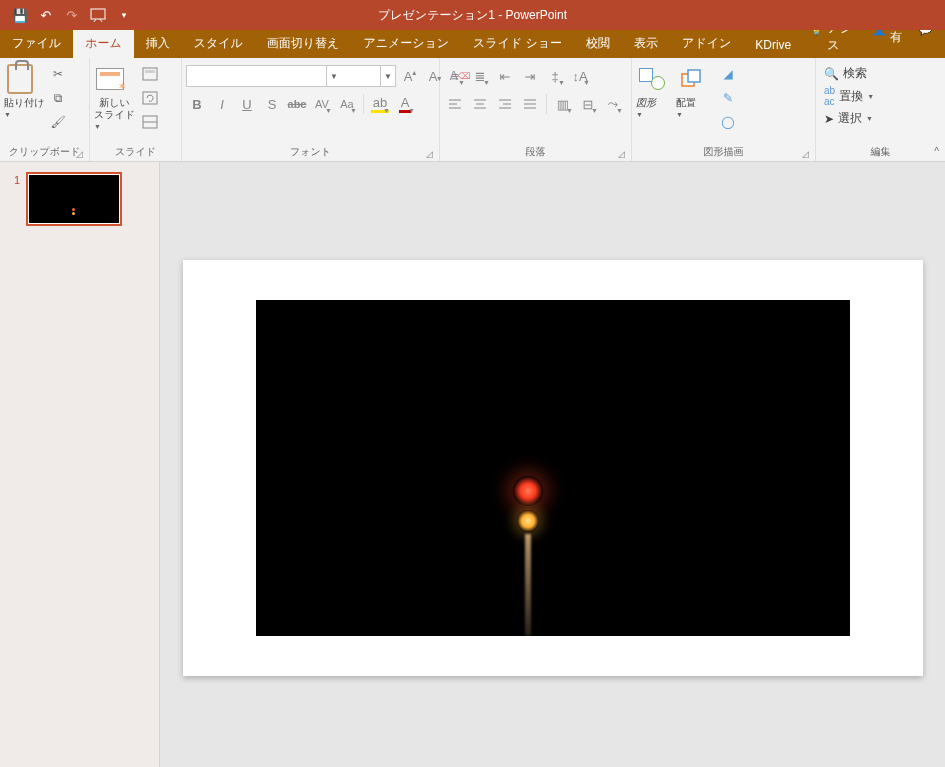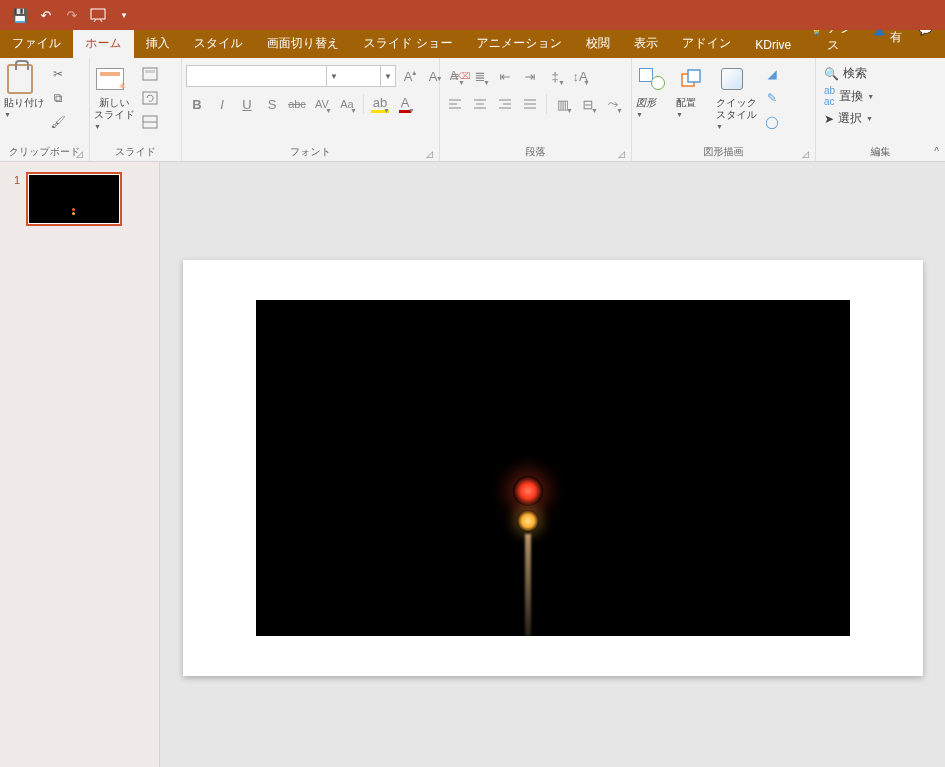--- a/index.html
+++ b/index.html
@@ -73,30 +73,31 @@
     <div class="qat-btn dim">↷</div>
     <div class="qat-btn">
         <svg width="16" height="14">
           <rect x="1" y="1" width="14" height="10" fill="none" stroke="#fff" stroke-width="1"></rect>
           <line x1="6" y1="11" x2="4" y2="14" stroke="#fff"></line>
           <line x1="10" y1="11" x2="12" y2="14" stroke="#fff"></line>
         </svg>
       </div>
     <div class="qat-btn" style="font-size:9px;">▾</div>
   </div>
+  <div class="title-center">プレゼンテーション1 - PowerPoint</div>
 </div>
 
 <div class="tabbar">
   <div class="tab">ファイル</div>
   <div class="tab active">ホーム</div>
   <div class="tab">挿入</div>
   <div class="tab">スタイル</div>
   <div class="tab">画面切り替え</div>
+  <div class="tab">アニメーション</div>
   <div class="tab">スライド ショー</div>
-  <div class="tab">アニメーション</div>
   <div class="tab">校閲</div>
   <div class="tab">表示</div>
   <div class="tab">アドイン</div>
   <div class="tab">KDrive</div>
   <div class="tab-right">
     <div class="tab-item">
         <span>💡</span>
         <span>操作アシス</span>
       </div>
     <div class="tab-item">
@@ -185,21 +186,21 @@
         </div>
         <div class="ribbtn">A<span style="font-size:8px;position:relative;top:-4px;">▴</span></div>
         <div class="ribbtn">A<span style="font-size:8px;position:relative;top:2px;">▾</span></div>
         <div class="ribbtn" style="font-size:12px;">A<span style="color:#d77;font-size:9px;">⌫</span></div>
       </div>
       <div class="row">
         <div class="ribbtn" style="font-weight:bold;">B</div>
         <div class="ribbtn" style="font-style:italic;">I</div>
         <div class="ribbtn" style="text-decoration:underline;">U</div>
         <div class="ribbtn">S</div>
-        <div class="ribbtn small" style="text-decoration:line-through;">abc</div>
+        <div class="ribbtn small" style="text-decoration:line-through;font-weight:bold;">abc</div>
         <div class="ribbtn small">
             <span>AV</span>
             <span class="dd">▼</span>
           </div>
         <div class="ribbtn small">
             <span>Aa</span>
             <span class="dd">▼</span>
           </div>
         <div class="sep"></div>
         <div class="ribbtn">
@@ -309,28 +310,20 @@
       <div class="bigbtn" style="width:38px;">
         <div class="ico ico-arrange">
             <svg width="24" height="22">
               <rect x="2" y="6" width="12" height="12" fill="#fff" stroke="#ed7d31" stroke-width="1.5"></rect>
               <rect x="8" y="2" width="12" height="12" fill="#fff" stroke="#5b9bd5" stroke-width="1.5"></rect>
             </svg>
           </div>
         <span>配置</span>
         <span style="font-size:7px;color:#666;">▼</span>
       </div>
-      <div class="bigbtn" style="width:42px;">
-        <div class="ico">
-            <div class="ico-quick"></div>
-          </div>
-        <span style="white-space:pre-line;">クイック
-スタイル</span>
-        <span style="font-size:7px;color:#666;">▼</span>
-      </div>
       <div class="smallcol" style="margin-left:2px;">
         <div class="smallbtn">
             <span style="color:#5b9bd5;">◢</span>
           </div>
         <div class="smallbtn">
             <span style="color:#5b9bd5;">✎</span>
           </div>
         <div class="smallbtn">
             <span style="color:#5b9bd5;">◯</span>
           </div>

